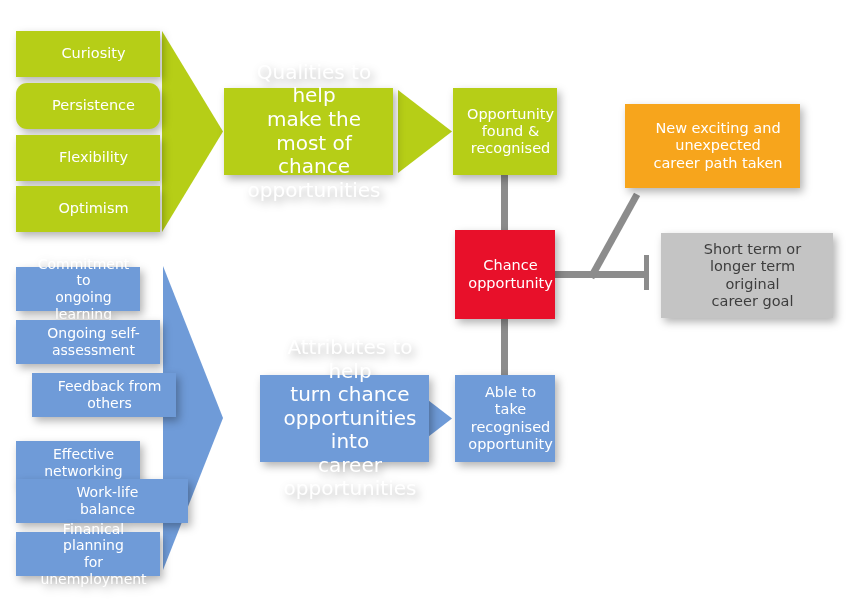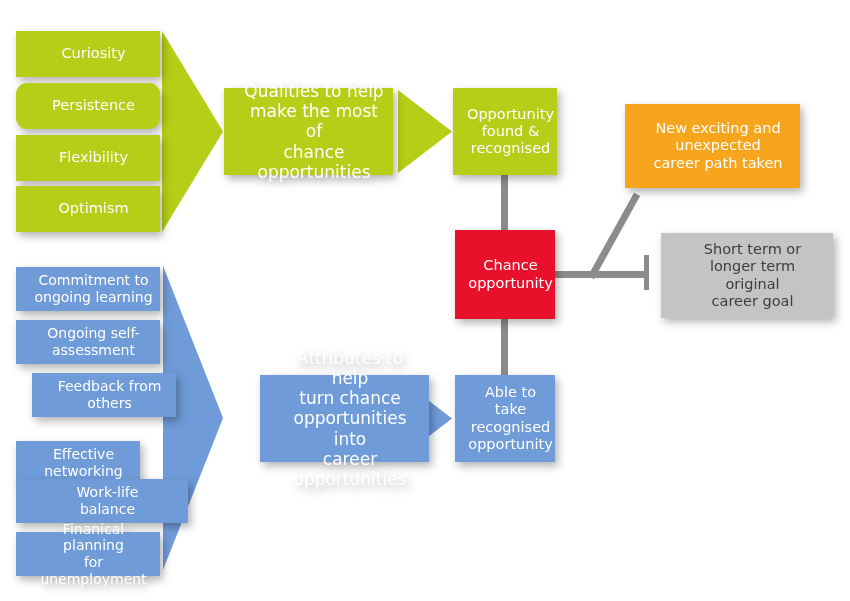--- a/index.html
+++ b/index.html
@@ -32,21 +32,21 @@
     filter: drop-shadow(3px 4px 4px rgba(0,0,0,0.30));
   }
   .green   { background: #b6ce17; }
   .blue    { background: #6f9bd8; }
   .orange  { background: #f7a51c; }
   .red     { background: #e8102a; }
   .grey    { background: #c4c4c4; color: #3d3d3d; }
 
   .chip { font-size: 14.5px; }
   .chip-blue { font-size: 14px; }
-  .mid  { font-size: 17px; }
+  .mid  { font-size: 20px; }
   .small-node { font-size: 14.5px; }
 
   
   .tri {
     position: absolute;
     filter: drop-shadow(4px 5px 5px rgba(0,0,0,0.28));
   }
   .tri-big-green {
     background: #b6ce17;
     clip-path: polygon(0% 0%, 0% 100%, 100% 50%);
@@ -122,21 +122,21 @@
   <div class="node red small-node layer-node" style="left:455px; top:230px; width:100px; height:89px;">Chance
 opportunity</div>
 
   <div class="node grey small-node layer-node" style="left:661px; top:233px; width:172px; height:85px;">Short term or
 longer term
 original
 career goal</div>
 
   <div class="tri tri-big-blue layer-tri" style="left:163px; top:266px; width:60px; height:304px;"></div>
 
-  <div class="node blue chip-blue layer-node" style="left:16px; top:267px; width:144px; height:44px;">Commitment to
+  <div class="node blue chip-blue layer-node" style="left:16px; top:267px; width:124px; height:44px;">Commitment to
 ongoing learning</div>
 
   <div class="node blue chip-blue layer-node" style="left:16px; top:320px; width:144px; height:44px;">Ongoing self-
 assessment</div>
 
   <div class="node blue chip-blue layer-node" style="left:16px; top:373px; width:144px; height:44px;margin-left:16px;">Feedback from
 others</div>
 
   <div class="node blue chip-blue layer-node" style="left:16px; top:441px; width:124px; height:44px;">Effective
 networking</div>

